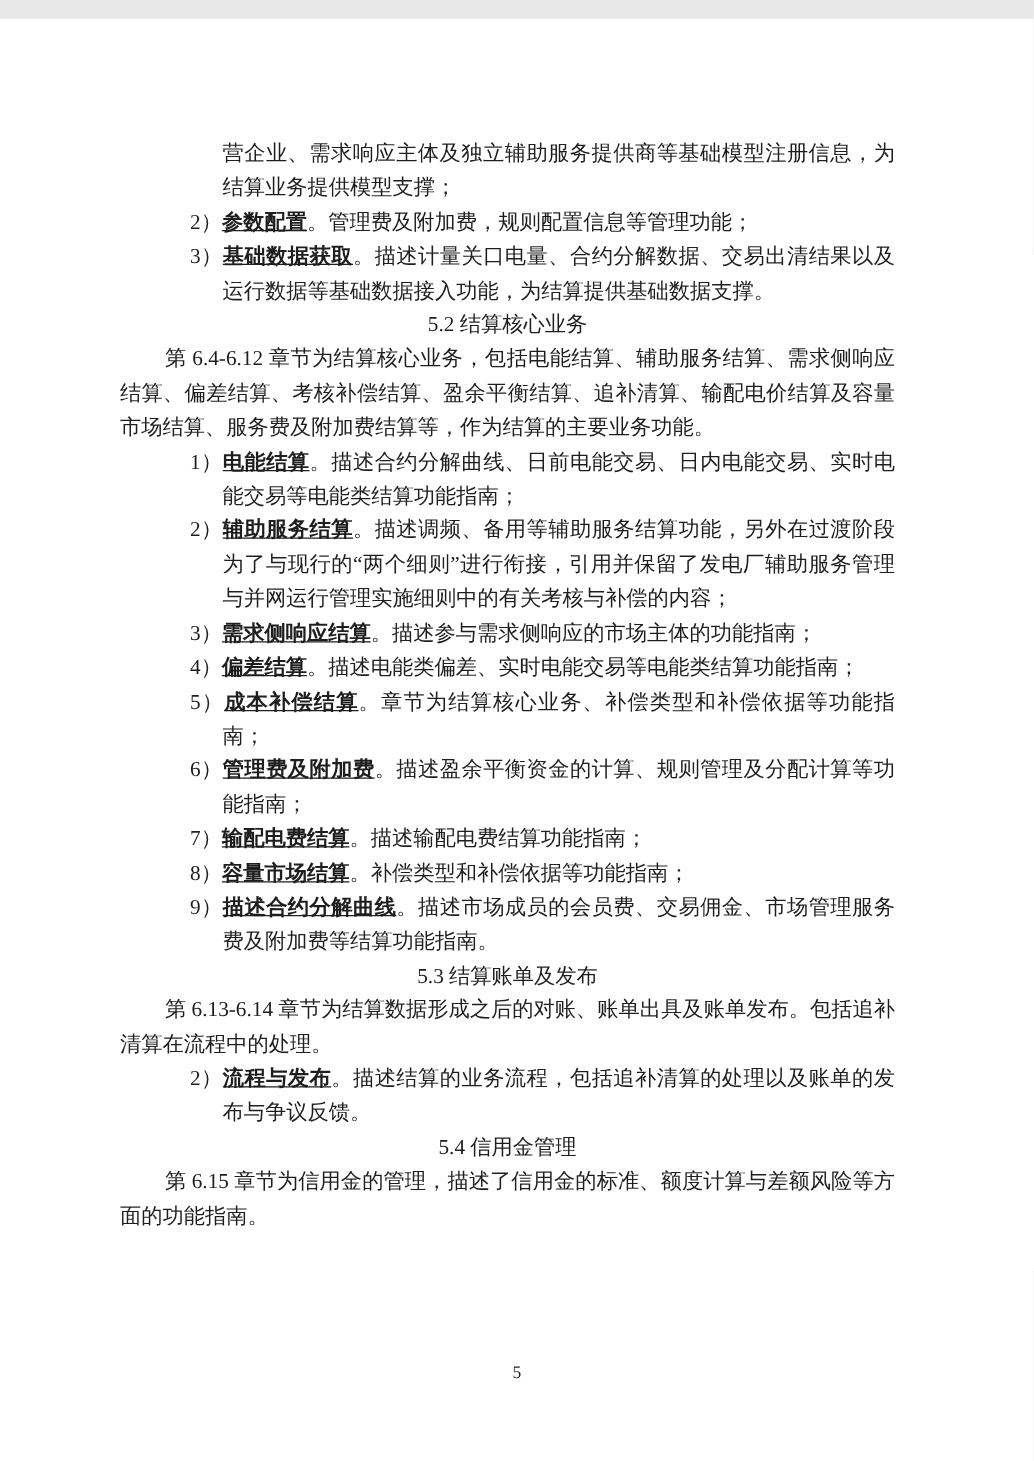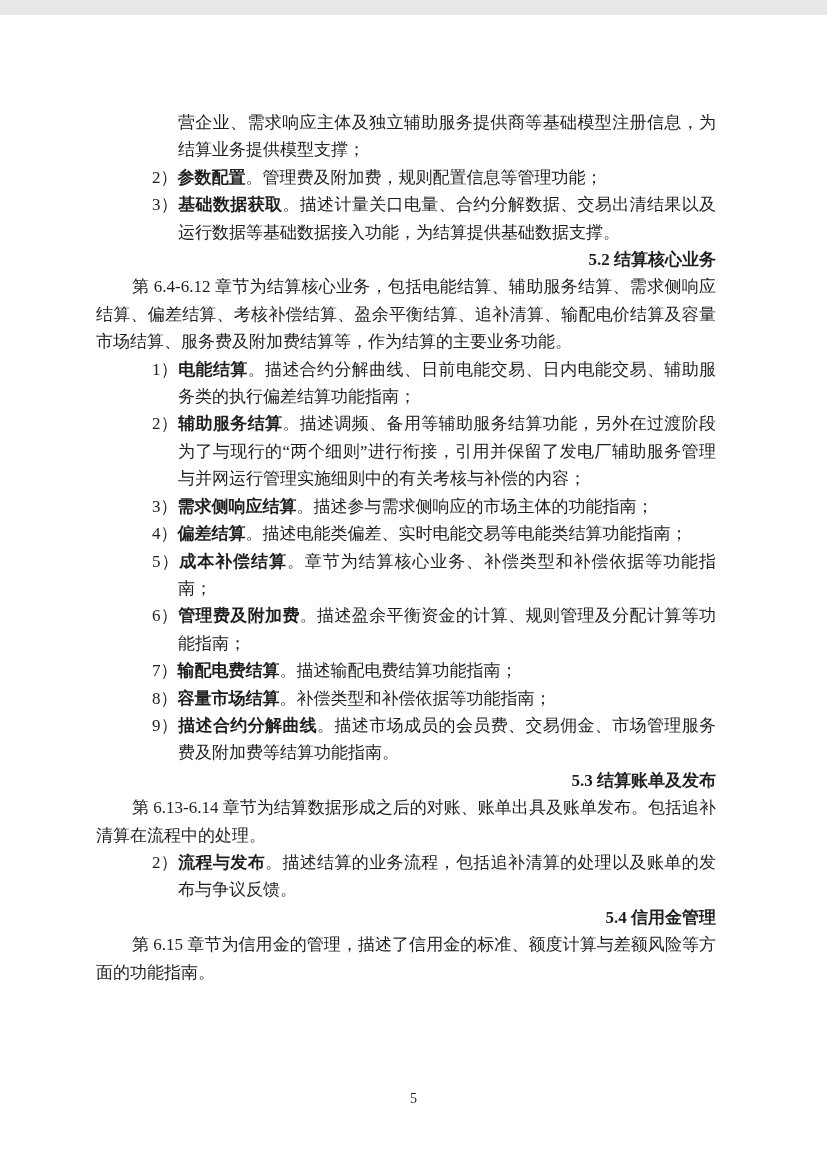--- a/index.html
+++ b/index.html
@@ -25,23 +25,23 @@
     font-size: 17px;
     line-height: 27.4px;
     text-align: justify;
     text-justify: inter-ideograph;
   }
   .block { margin: 0; padding: 0; }
   
   .hang { margin-left: 82px; }
   
   .item { margin-left: 82px; text-indent: -26px; }
-  .item .term { font-weight: bold; }
+  .item .term { font-weight: bold; text-decoration: underline; }
   
-  .heading { font-weight: bold; text-align: right; }
+  .heading { font-weight: normal; text-align: center; }
   
   .para { text-indent: 36px; }
   .page-num {
     position: absolute;
     top: 1076px;
     left: 0;
     width: 827px;
     text-align: center;
     font-size: 14px;
     color: #222222;
@@ -50,21 +50,21 @@
 </head>
 <body>
 
 <div class="page">
   <main class="doc">
       <div class="block hang">营企业、需求响应主体及独立辅助服务提供商等基础模型注册信息，为结算业务提供模型支撑；</div>
       <div class="block item"><span class="num">2）</span><span class="term">参数配置</span><span class="rest">。管理费及附加费，规则配置信息等管理功能；</span></div>
       <div class="block item"><span class="num">3）</span><span class="term">基础数据获取</span><span class="rest">。描述计量关口电量、合约分解数据、交易出清结果以及运行数据等基础数据接入功能，为结算提供基础数据支撑。</span></div>
       <div class="block heading">5.2 结算核心业务</div>
       <div class="block para">第 6.4-6.12 章节为结算核心业务，包括电能结算、辅助服务结算、需求侧响应结算、偏差结算、考核补偿结算、盈余平衡结算、追补清算、输配电价结算及容量市场结算、服务费及附加费结算等，作为结算的主要业务功能。</div>
-      <div class="block item"><span class="num">1）</span><span class="term">电能结算</span><span class="rest">。描述合约分解曲线、日前电能交易、日内电能交易、辅助服务类的执行偏差结算功能指南；</span></div>
+      <div class="block item"><span class="num">1）</span><span class="term">电能结算</span><span class="rest">。描述合约分解曲线、日前电能交易、日内电能交易、实时电能交易等电能类结算功能指南；</span></div>
       <div class="block item"><span class="num">2）</span><span class="term">辅助服务结算</span><span class="rest">。描述调频、备用等辅助服务结算功能，另外在过渡阶段为了与现行的“两个细则”进行衔接，引用并保留了发电厂辅助服务管理与并网运行管理实施细则中的有关考核与补偿的内容；</span></div>
       <div class="block item"><span class="num">3）</span><span class="term">需求侧响应结算</span><span class="rest">。描述参与需求侧响应的市场主体的功能指南；</span></div>
       <div class="block item"><span class="num">4）</span><span class="term">偏差结算</span><span class="rest">。描述电能类偏差、实时电能交易等电能类结算功能指南；</span></div>
       <div class="block item"><span class="num">5）</span><span class="term">成本补偿结算</span><span class="rest">。章节为结算核心业务、补偿类型和补偿依据等功能指南；</span></div>
       <div class="block item"><span class="num">6）</span><span class="term">管理费及附加费</span><span class="rest">。描述盈余平衡资金的计算、规则管理及分配计算等功能指南；</span></div>
       <div class="block item"><span class="num">7）</span><span class="term">输配电费结算</span><span class="rest">。描述输配电费结算功能指南；</span></div>
       <div class="block item"><span class="num">8）</span><span class="term">容量市场结算</span><span class="rest">。补偿类型和补偿依据等功能指南；</span></div>
       <div class="block item"><span class="num">9）</span><span class="term">描述合约分解曲线</span><span class="rest">。描述市场成员的会员费、交易佣金、市场管理服务费及附加费等结算功能指南。</span></div>
       <div class="block heading">5.3 结算账单及发布</div>
       <div class="block para">第 6.13-6.14 章节为结算数据形成之后的对账、账单出具及账单发布。包括追补清算在流程中的处理。</div>

